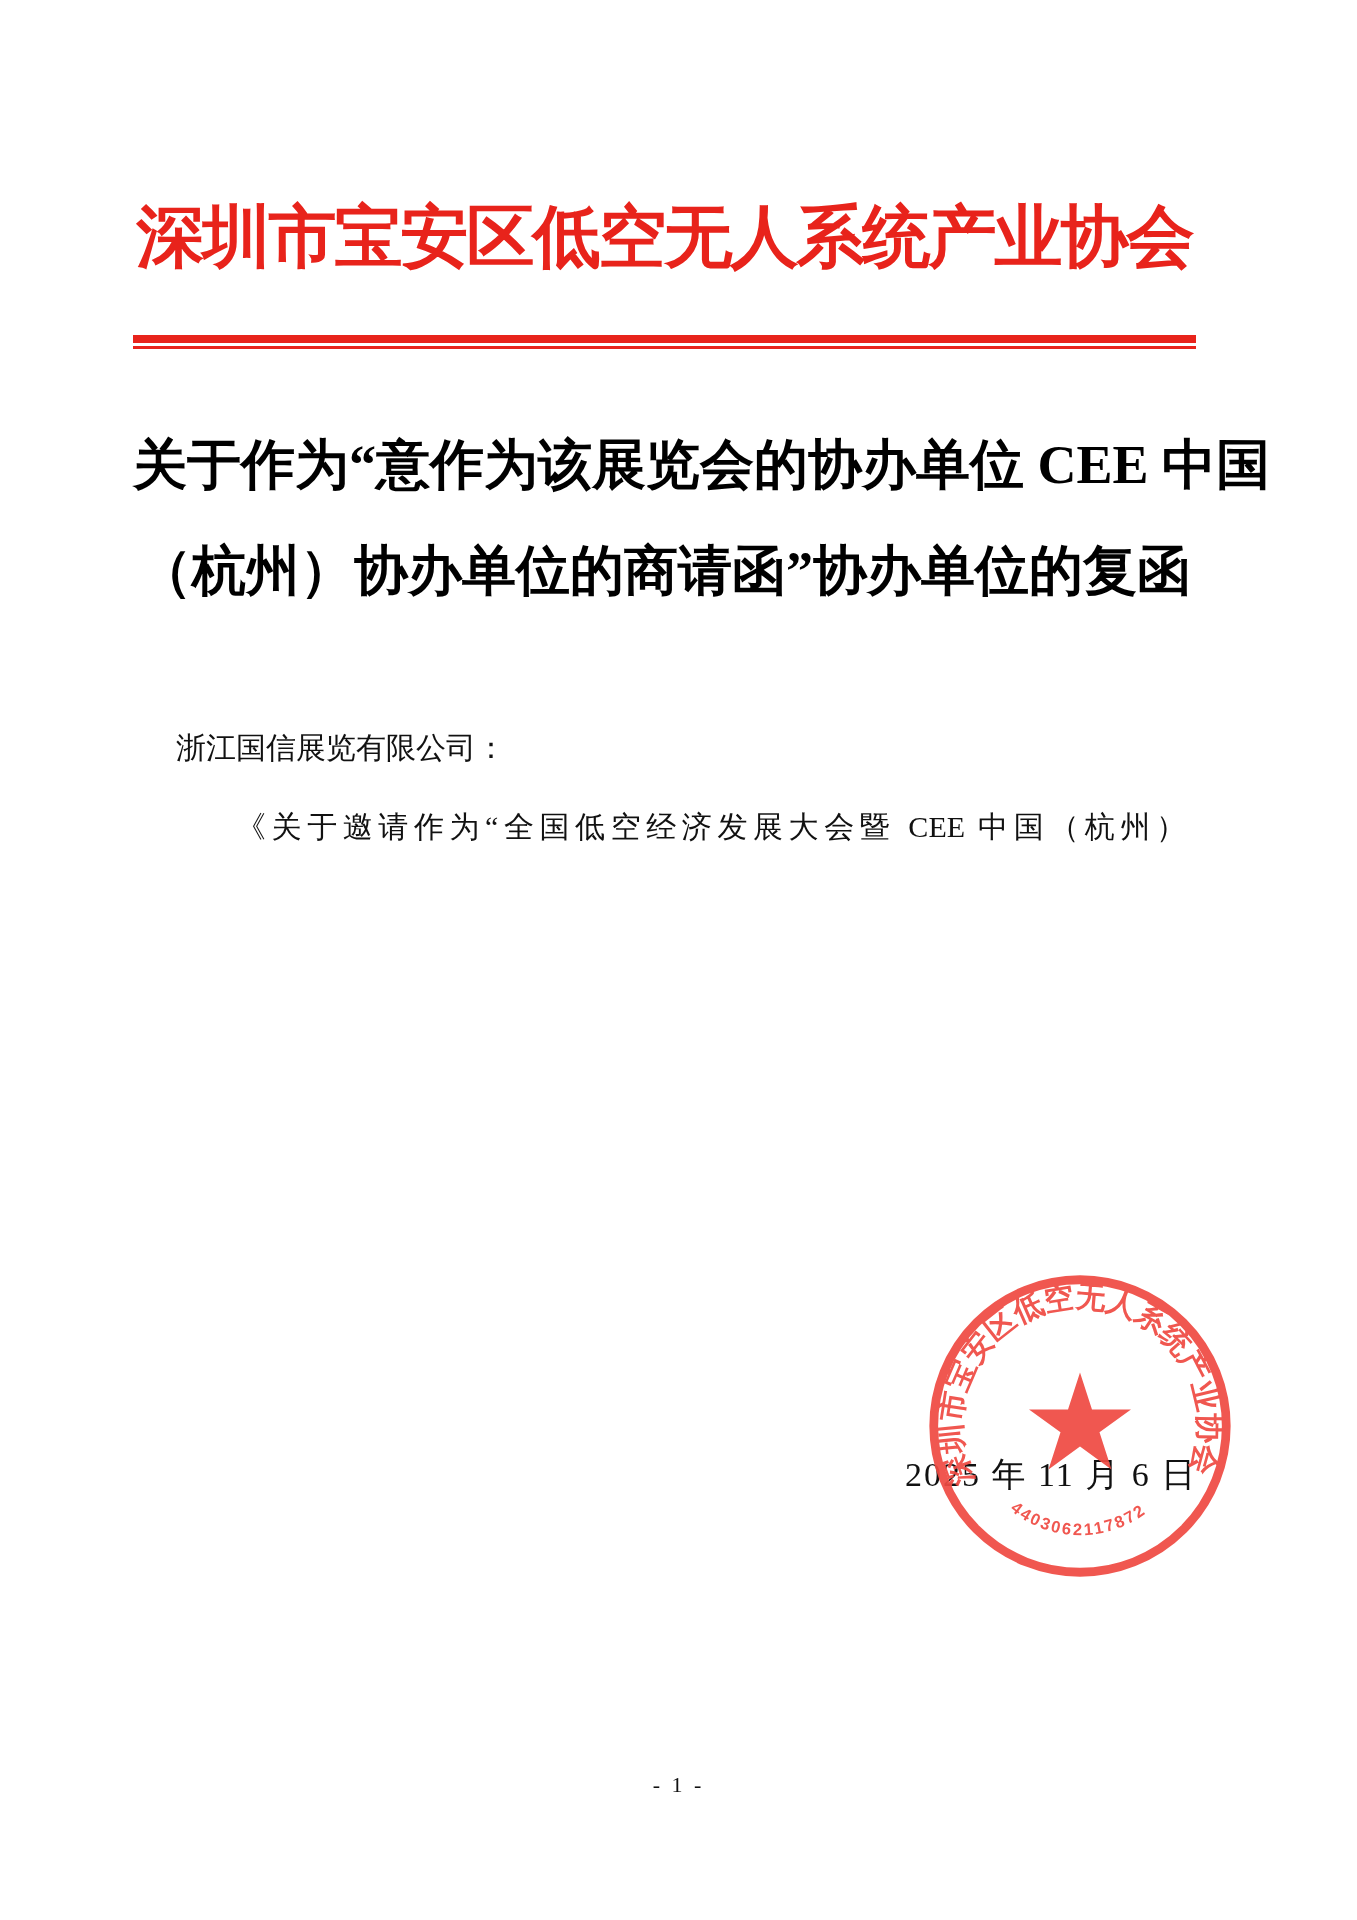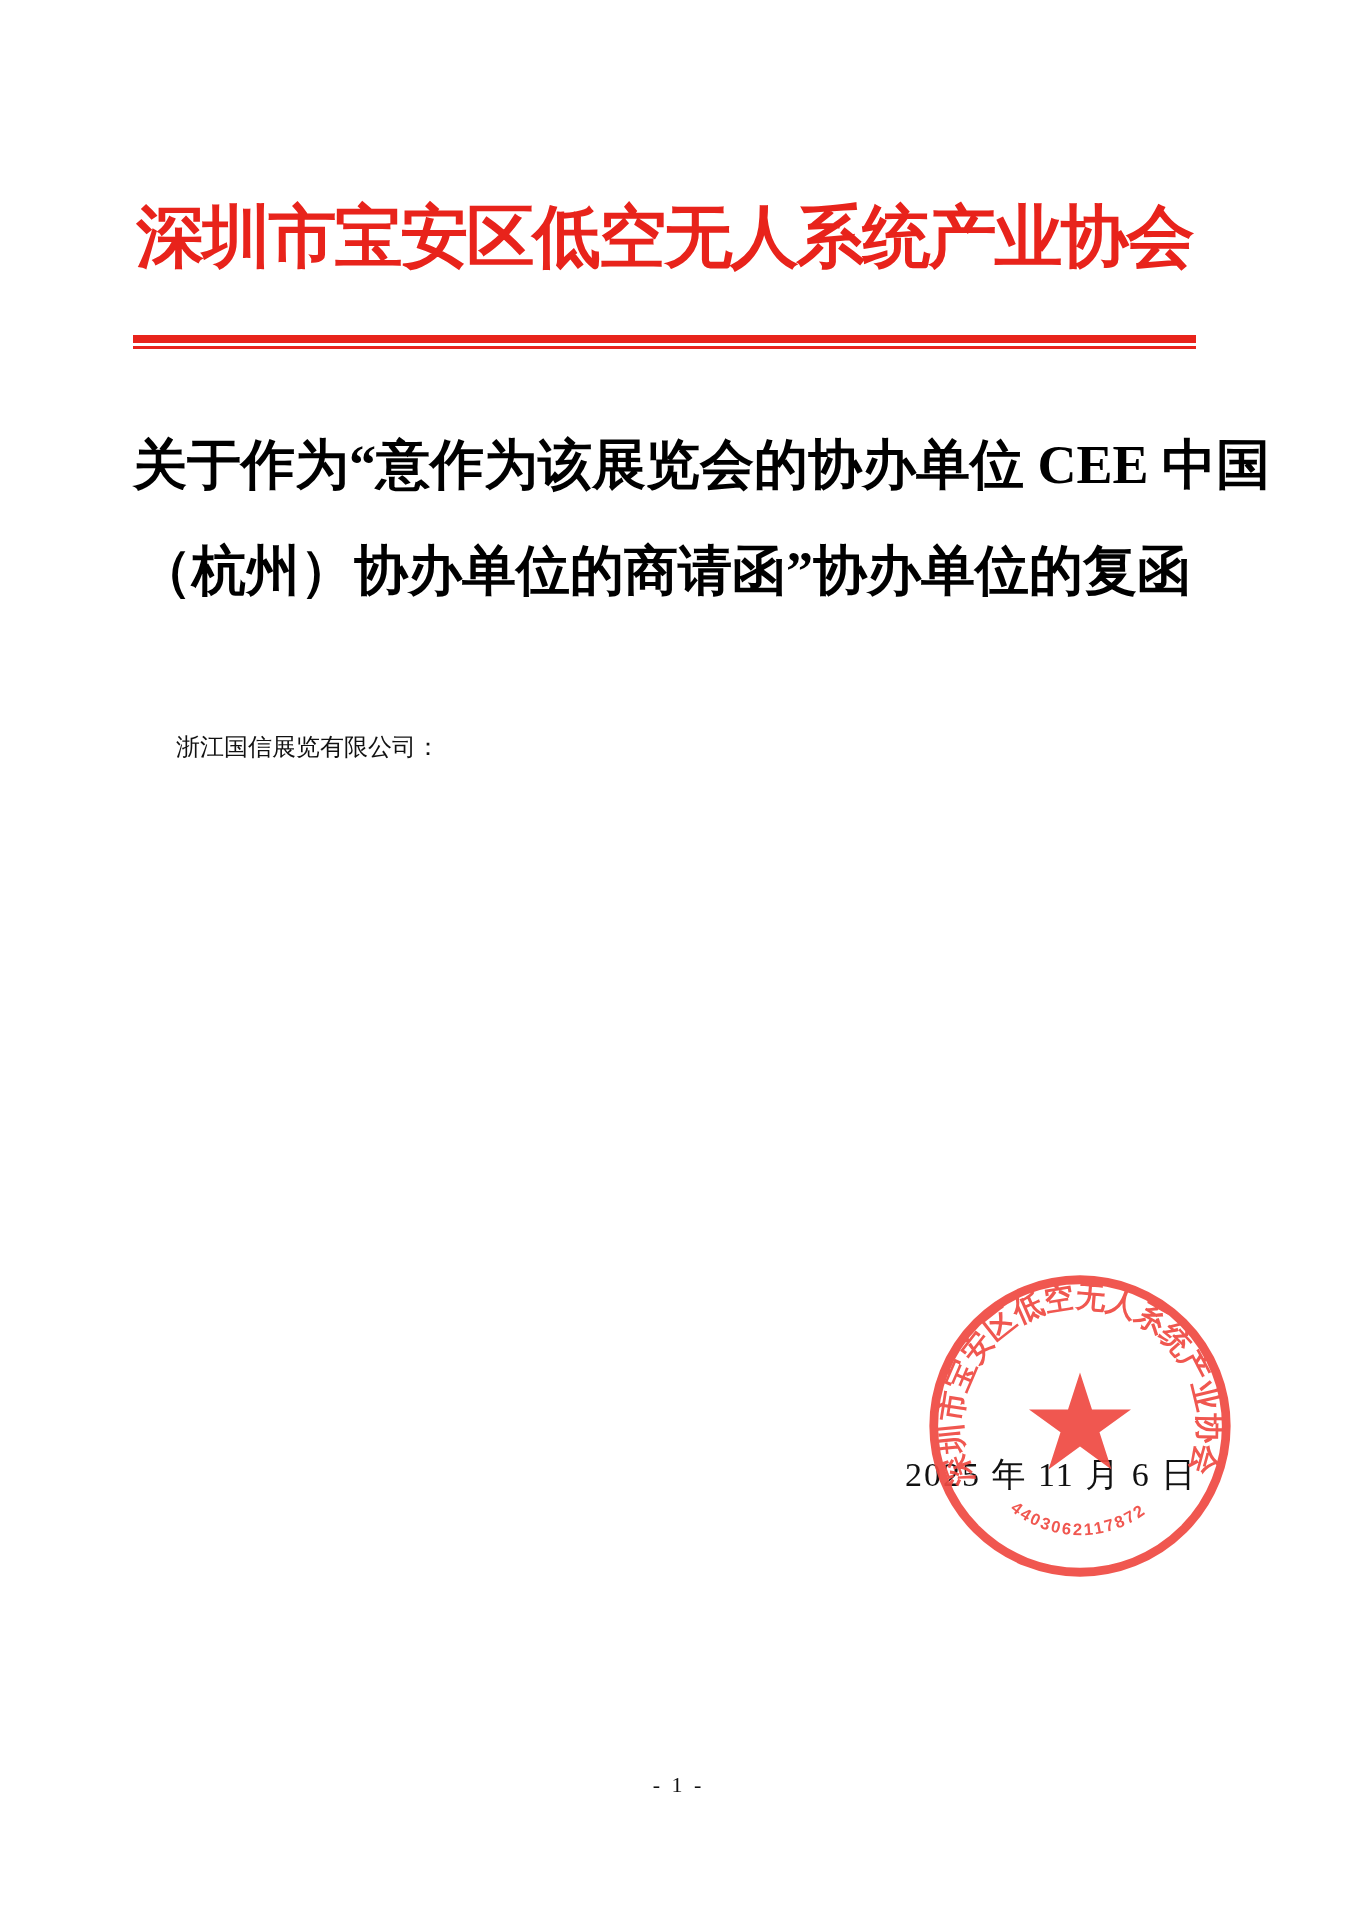--- a/index.html
+++ b/index.html
@@ -28,21 +28,21 @@
   .doc-title {
     position:absolute; top:412px; left:133px; width:1063px;
     text-align:center; color:#000000;
     font-size:54px; font-weight:bold; line-height:106px;
     white-space:nowrap;
   }
 
   
   .body-text {
     position:absolute; top:712px; left:176px; width:1010px;
-    color:#111111; font-size:24px; line-height:71px;
+    color:#111111; font-size:30px; line-height:71px;
     font-weight:normal;
   }
   .salutation { margin-bottom:8px; }
   .para-line {
     text-align:justify;
     text-align-last:justify;
     white-space:nowrap;
   }
   .para-line.first { text-indent:2em; }
   .closing-line { margin-top:10px; text-indent:2em; }
@@ -82,20 +82,21 @@
     <div class="thin"></div>
   </div>
 
   <div class="doc-title">
     <div>关于作为“意作为该展览会的协办单位 CEE 中国</div>
     <div>（杭州）协办单位的商请函”协办单位的复函</div>
   </div>
 
   <div class="body-text">
     <div class="salutation">浙江国信展览有限公司：</div>
+    <div class="para-line first">《关于邀请作为“全国低空经济发展大会暨 CEE 中国（杭州）</div>
   </div>
 
   <div class="date-text">2025 年 11 月 6 日</div>
 
   <svg class="stamp" viewBox="0 0 320 320" xmlns="http://www.w3.org/2000/svg">
     <defs>
       <path id="arcTop" d="M 51.3 215.4 A 122 122 0 1 1 268.7 215.4" fill="none"></path>
       <path id="arcBottom" d="M 88 245.8 A 112 112 0 0 0 232 245.8" fill="none"></path>
     </defs>
     <circle cx="160" cy="160" r="150" fill="none" stroke="#ef4b43" stroke-width="9"></circle>

